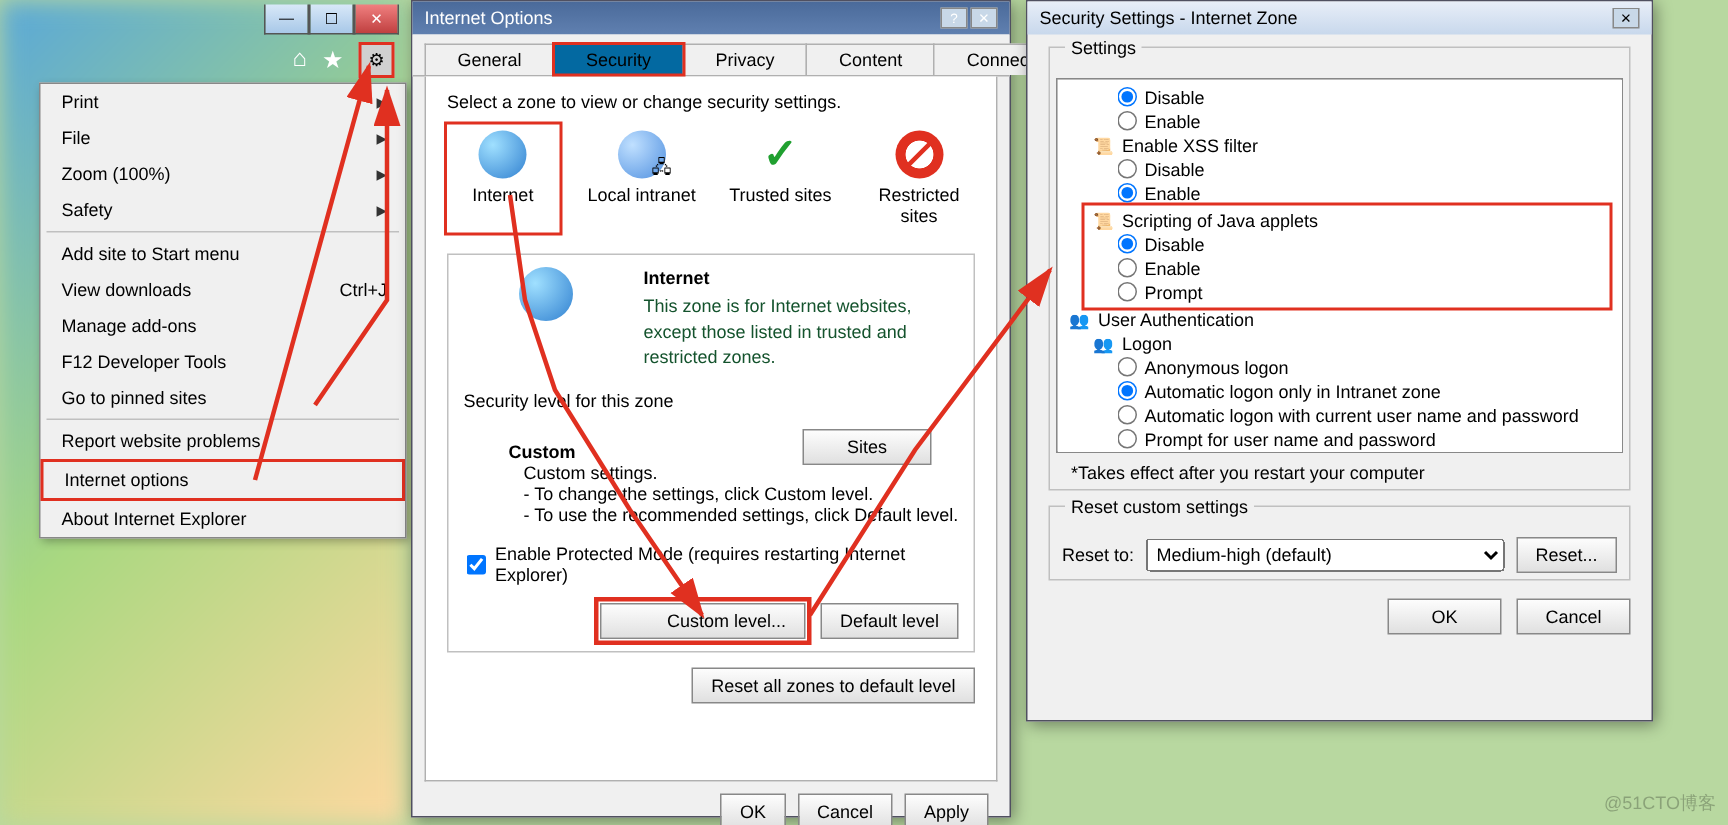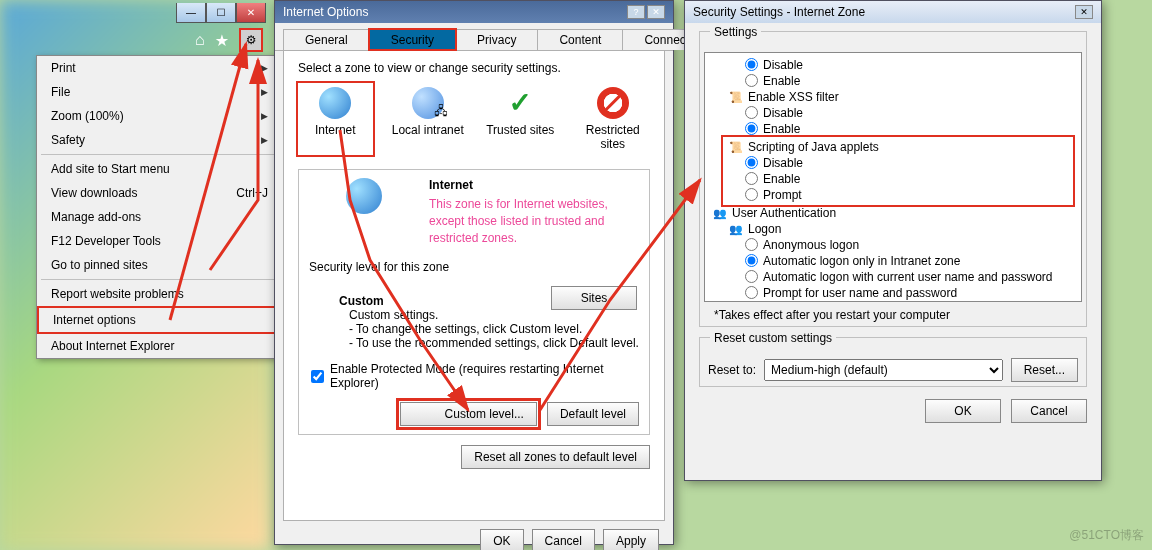--- a/index.html
+++ b/index.html
@@ -8,21 +8,21 @@
 
   
   .win-controls { position: absolute; left: 176px; top: 3px; display: flex; }
   .win-btn { width: 30px; height: 20px; border: 1px solid #555; border-top: none; background: linear-gradient(#d8e8f8,#a8c8e8); display: flex; align-items: center; justify-content: center; font-size: 10px; }
   .win-btn.close { background: linear-gradient(#f08080,#c04040); color: #fff; }
   .cog-row { position: absolute; left: 195px; top: 28px; display: flex; gap: 10px; align-items: center; }
   .cog-row span { font-size: 16px; color: #fff; }
   .gear { width: 24px; height: 24px; background: #d0d0d0; border: 2px solid #e03020; display: flex; align-items: center; justify-content: center; }
 
   
-  .menu { position: absolute; left: 36px; top: 55px; width: 245px; background: #f0f0f0; border: 1px solid #888; box-shadow: 2px 2px 6px rgba(0,0,0,.3); }
+  .menu { position: absolute; left: 26px; top: 55px; width: 245px; background: #f0f0f0; border: 1px solid #888; box-shadow: 2px 2px 6px rgba(0,0,0,.3); }
   .menu-item { padding: 5px 12px 5px 14px; display: flex; justify-content: space-between; align-items: center; cursor: default; }
   .menu-item.hl { border: 2px solid #e03020; }
   .menu-sep { height: 1px; background: #c0c0c0; margin: 2px 4px; }
   .arrow::after { content: "▶"; font-size: 9px; color: #333; }
 
   
   .dlg { position: absolute; background: #f0f0f0; border: 1px solid #505060; box-shadow: 2px 2px 10px rgba(0,0,0,.4); }
   .dlg-title { background: linear-gradient(#4a6a9a,#6080b0); color: #fff; padding: 4px 8px; display: flex; justify-content: space-between; align-items: center; font-size: 12px; height: 22px; }
   .dlg-close { display: flex; gap: 2px; }
   .dlg-close span { width: 18px; height: 14px; background: #c8d8e8; border: 1px solid #888; text-align: center; line-height: 12px; font-size: 9px; cursor: default; }
@@ -39,21 +39,21 @@
   .zone.hl { outline: 2px solid #e03020; }
   .zone-ico { width: 32px; height: 32px; margin: 0 auto 4px auto; border-radius: 50%; }
   .globe { background: radial-gradient(circle at 30% 30%, #a0e0ff, #3080d0); }
   .intranet { background: radial-gradient(circle at 30% 30%, #c0e0ff, #5090e0); position: relative; }
   .intranet::after { content:"🖧"; position:absolute; right:-4px; bottom:-4px; font-size:12px; }
   .check { color: #20a030; font-size: 28px; font-weight: bold; text-align: center; line-height: 32px; }
   .forbid { background: radial-gradient(circle,#fff 40%,#e03020 42%); position: relative; }
   .forbid::after { content: ""; position: absolute; left: 15%; top: 45%; width: 70%; height: 10%; background: #e03020; transform: rotate(-45deg); }
   .frame { border: 1px solid #c0c0c0; padding: 8px 10px; margin-bottom: 10px; position: relative; }
   .frame-title { font-weight: bold; }
-  .sec-desc { color: #ec4899; line-height: 1.4; margin-top: 4px; }
+  .sec-desc { color: #14532d; line-height: 1.4; margin-top: 4px; }
   .level-box { margin: 20px 0 0 30px; }
   .chk { display: flex; align-items: center; gap: 6px; margin: 12px 2px; }
   .chk input { margin: 0; }
   .btn { background: linear-gradient(#fdfdfd,#e0e0e0); border: 1px solid #888; padding: 4px 12px; cursor: default; }
   .btn-row { display: flex; gap: 10px; justify-content: flex-end; margin-top: 6px; }
   .btn.hl { outline: 3px solid #e03020; outline-offset: 1px; padding-left: 44px; }
   .dlg-footer { display: flex; gap: 8px; justify-content: flex-end; padding: 8px 14px; }
 
   
   .ss-dlg { left: 684px; top: 0; width: 418px; height: 481px; }
@@ -63,21 +63,21 @@
   .tree { background: #fff; border: 1px solid #888; height: 250px; overflow-y: scroll; padding: 4px 8px; }
   .tree-item { display: flex; align-items: flex-start; gap: 5px; padding: 1px 0; }
   .tree-item.ind1 { padding-left: 16px; }
   .tree-item.ind2 { padding-left: 32px; }
   .tree-item input[type=radio] { margin: 0; }
   .node-ico { width: 14px; height: 14px; display: inline-flex; align-items: center; justify-content: center; font-size: 11px; }
   .hlbox { border: 2px solid #e03020; margin: -2px -2px -2px 8px; padding: 2px 2px 2px 6px; }
   .note { margin: 6px 4px 0 10px; }
   .reset-row { display: flex; align-items: center; gap: 8px; margin: 0 4px; }
   .reset-row select { flex: 1; padding: 2px; }
-  .sites-btn { position:absolute; right:12px; top:116px; width:86px; text-align:center; }
+  .sites-btn { position:absolute; right:28px; top:116px; width:86px; text-align:center; }
 
   
   .lines { position: absolute; left: 0; top: 0; width: 1152px; height: 550px; pointer-events: none; }
 
   .watermark { position: absolute; right: 8px; bottom: 6px; color: rgba(0,0,0,0.25); font-size: 12px; }
 </style>
 </head>
 <body>
 
 <div class="bg-blur"></div>

